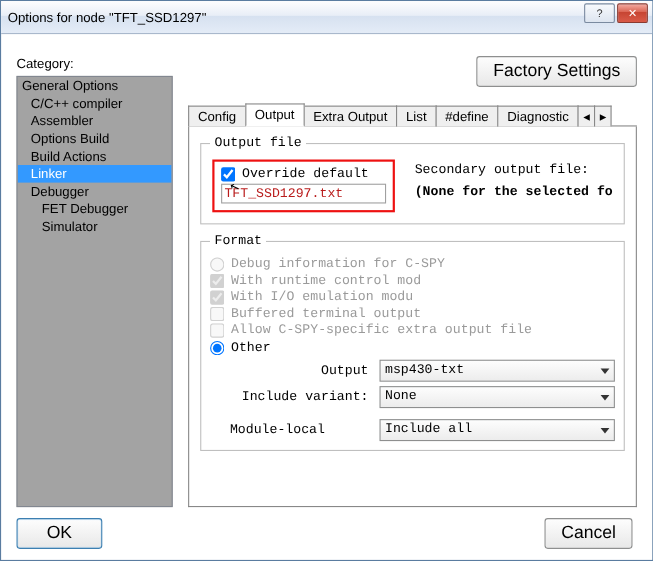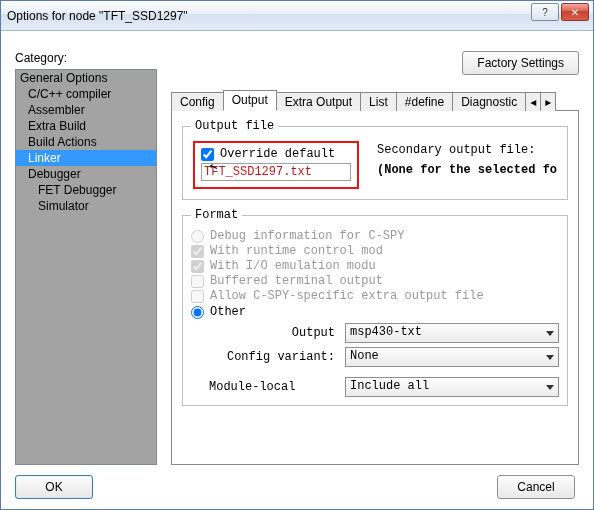--- a/index.html
+++ b/index.html
@@ -98,21 +98,21 @@
     justify-content: flex-end;
     margin-top: 6px;
     margin-bottom: 14px;
   }
   .btn {
     background: linear-gradient(to bottom, #fdfdfd, #e8e8e8);
     border: 1px solid #8e8f8f;
     border-radius: 3px;
     padding: 4px 14px;
     font-family: inherit;
-    font-size: 12px;
+    font-size: 16px;
     cursor: pointer;
     min-width: 78px;
   }
   .btn.primary {
     border: 1px solid #3c7fb1;
     box-shadow: 0 0 1px #6fb7e9 inset;
   }
   .tabstrip {
     display: flex;
     align-items: flex-end;
@@ -272,21 +272,21 @@
 </div>
 
 <div class="dlg-body">
   <div class="top-row">
     <div class="category-col">
       <div class="cat-label">Category:</div>
       <div class="cat-list" id="catlist">
           <div class="cat-item">General Options</div>
           <div class="cat-item indent1">C/C++ compiler</div>
           <div class="cat-item indent1">Assembler</div>
-          <div class="cat-item indent1">Extra Build</div>
+          <div class="cat-item indent1">Options Build</div>
           <div class="cat-item indent1">Build Actions</div>
           <div class="cat-item indent1 sel">Linker</div>
           <div class="cat-item indent1">Debugger</div>
           <div class="cat-item indent2">FET Debugger</div>
           <div class="cat-item indent2">Simulator</div>
         </div>
     </div>
 
     <div class="right-col">
       <div class="factory-row">
@@ -351,21 +351,21 @@
           </div>
 
           <div class="chkline" style="margin-top:2px;">
             <input type="radio" name="fmt" checked="" style="">
             <span>Other</span>
           </div>
 
           <div class="row-grid">
             <label>Output</label>
             <div class="combo"><span>msp430-txt</span></div>
-            <label>Config variant:</label>
+            <label>Include variant:</label>
             <div class="combo"><span>None</span></div>
           </div>
 
           <div class="mod-row">
             <label style="text-align:left;">Module-local</label>
             <div class="combo"><span>Include all</span></div>
           </div>
         </fieldset>
 
       </div>

